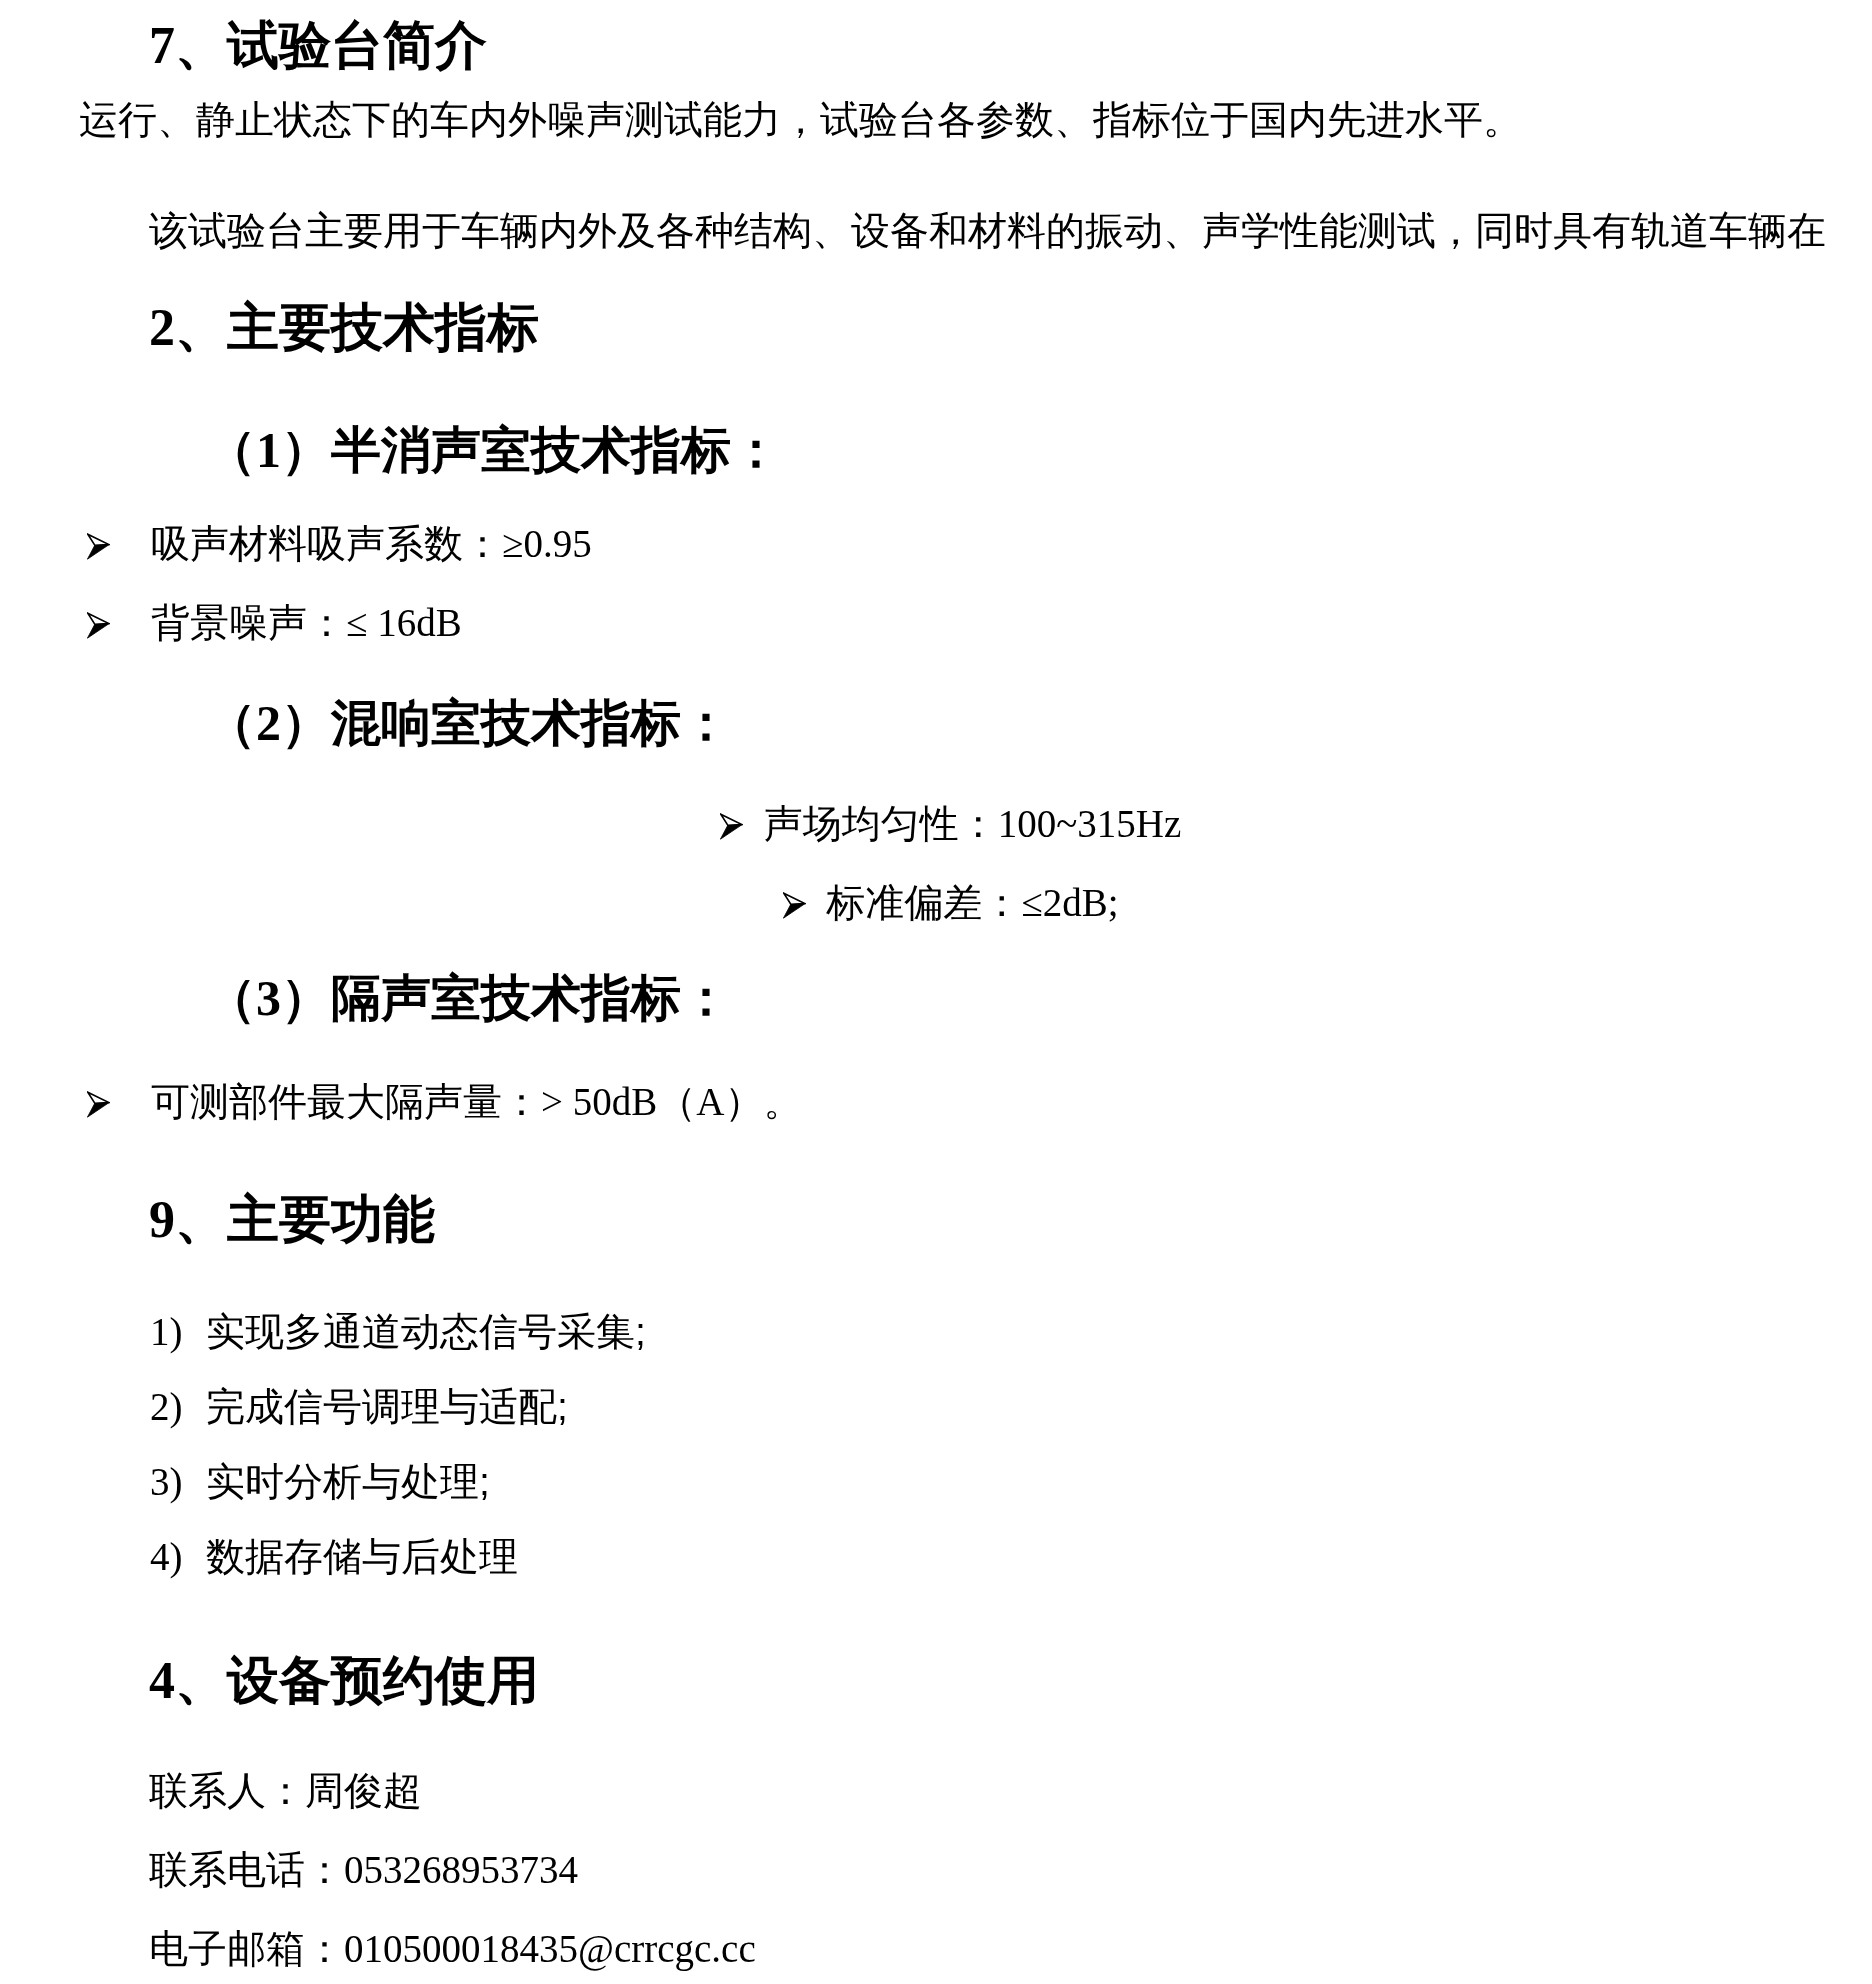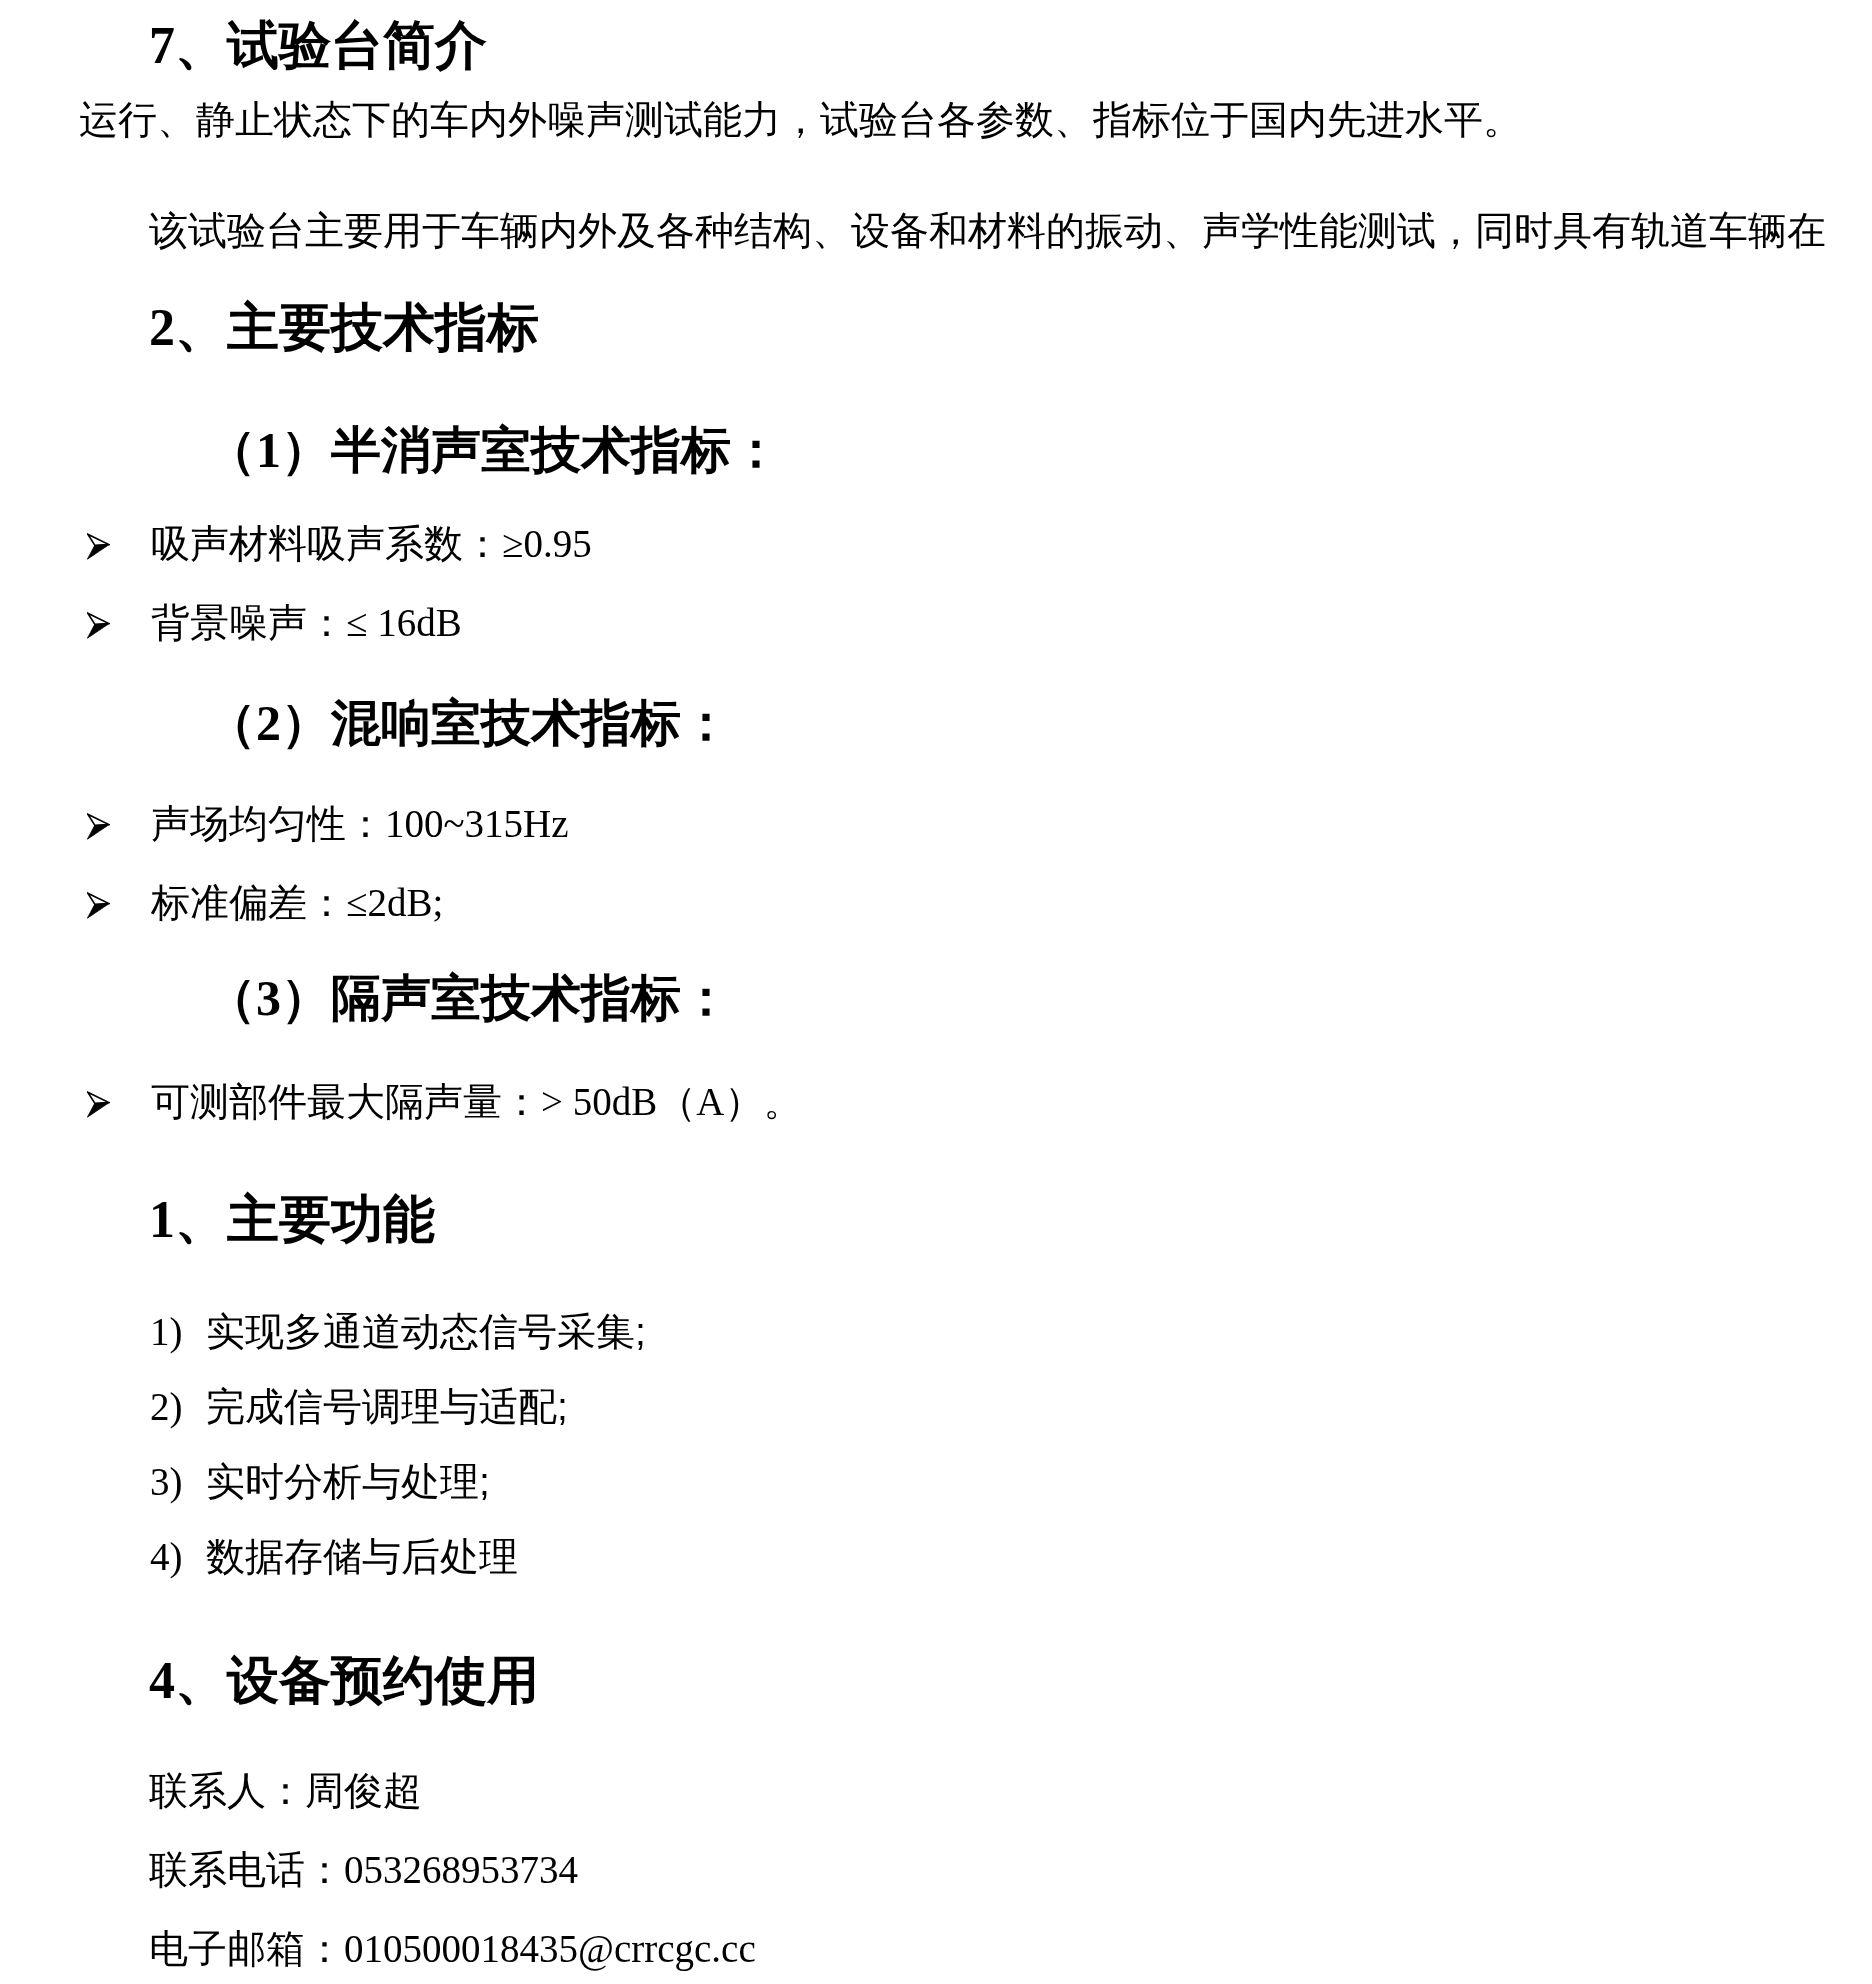--- a/index.html
+++ b/index.html
@@ -49,21 +49,21 @@
   }
   .serif-val {
     font-family: "Liberation Serif", "DejaVu Serif", serif;
   }
   .para-first { margin-top: 32px; text-indent: 70px; }
 
   .h2-gap { margin-top: 24px; }
   .sub1-gap { margin-top: 55px; }
   .bullets-1 { margin-top: 21.4px; }
   .sub2-gap { margin-top: 28px; }
-  .bullets-2 { margin-top: 28px; }
+  .bullets-2 { margin-top: 28px; text-align: center; }
   .sub3-gap { margin-top: 23px; }
   .bullets-3 { margin-top: 31px; }
   .h3-gap { margin-top: 45px; }
   .functions { margin-top: 40px; }
   .h4-gap { margin-top: 53px; }
   .contacts { margin-top: 36px; }
 
   .bullet { margin-left: 8px; }
   .bullet .marker {
     display: inline-block;
@@ -133,21 +133,21 @@
 
   <div class="bullets-3">
     <p class="body-line bullet">
       <span class="marker"><svg width="23" height="27" viewBox="0 0 58 68" xmlns="http://www.w3.org/2000/svg">
             <path d="M2,3 L55,29 L20,31 Z" fill="#ffffff" stroke="#000000" stroke-width="4"></path>
             <path d="M56,29 L19,32 L1,66 Z" fill="#000000" stroke="#000000" stroke-width="2"></path>
           </svg></span><span>可测部件最大隔声量：</span><span class="serif-val">&gt; 50dB（A）。</span>
     </p>
   </div>
 
-  <div class="h h3-gap">1、主要功能</div>
+  <div class="h h3-gap">9、主要功能</div>
 
   <div class="functions">
     <p class="body-line func">
       <span class="num">1)</span><span>实现多通道动态信号采集;</span>
     </p>
     <p class="body-line func">
       <span class="num">2)</span><span>完成信号调理与适配;</span>
     </p>
     <p class="body-line func">
       <span class="num">3)</span><span>实时分析与处理;</span>

